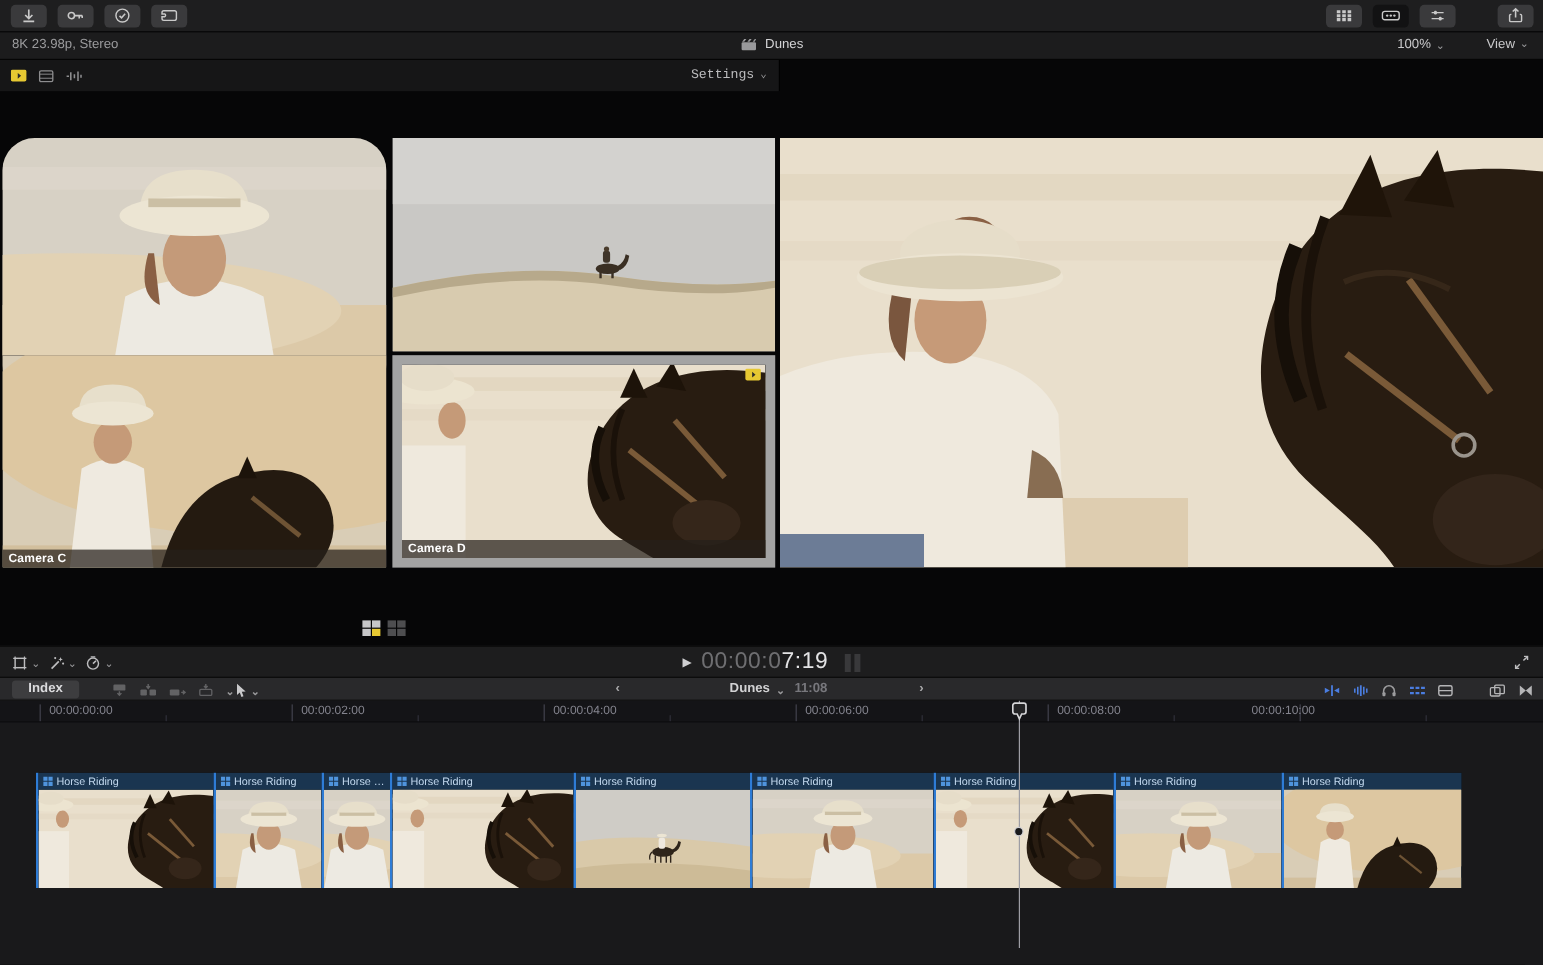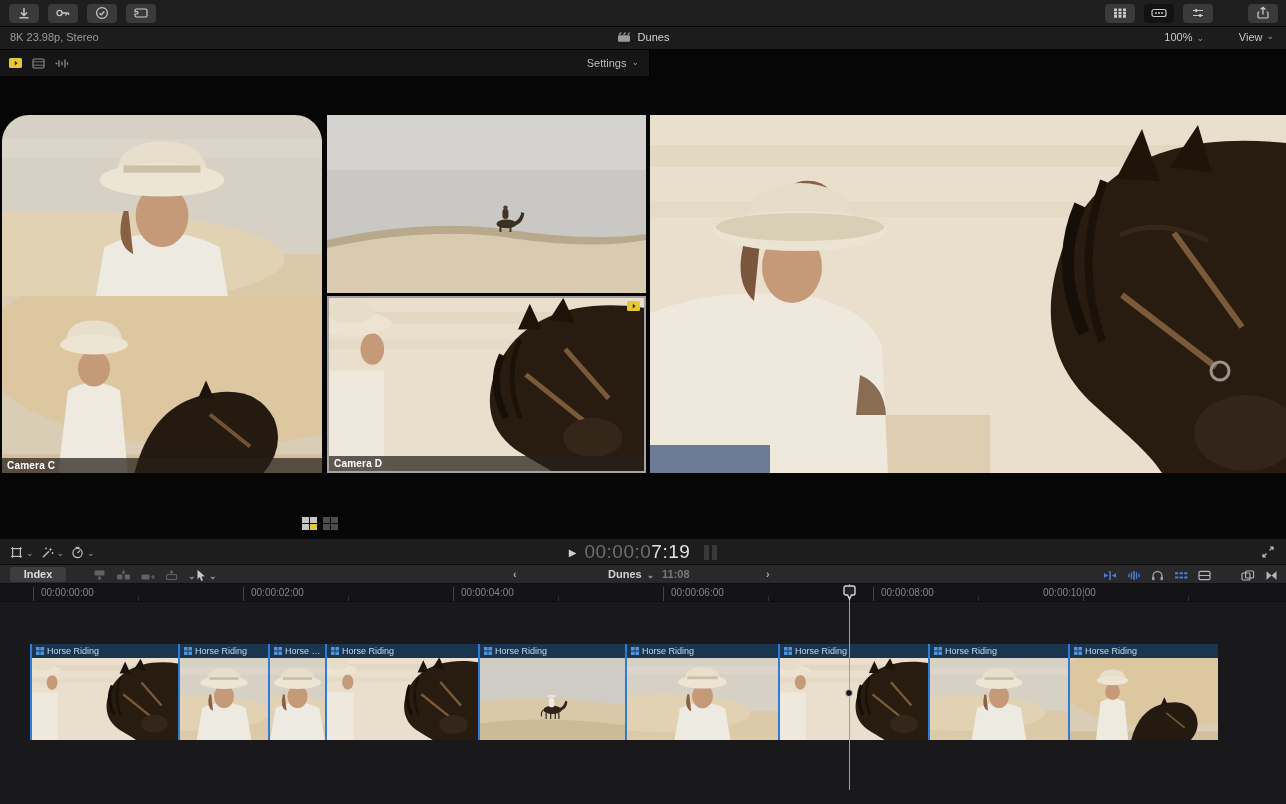--- a/index.html
+++ b/index.html
@@ -25,28 +25,28 @@
   .zoomsel { position:absolute; right:82px; top:4px; font-size:11px; color:#c9c9cb; display:flex; gap:4px; align-items:center;}
   .viewsel { position:absolute; right:12px; top:4px; font-size:11px; color:#c9c9cb; display:flex; gap:4px; align-items:flex-start;}
   .chev { font-size:9px; color:#9a9a9c; line-height:1; transform:translateY(1px); }
 
   
   .viewer-section { position:absolute; left:0; top:50px; width:1286px; height:488px; background:#060607; }
   .angle-header { position:absolute; left:0; top:0; width:650px; height:26px;
     background:#161617; display:flex; align-items:center; border-right:1px solid #000; }
   .ah-icon { margin-left:9px; }
   .settings { margin-left:auto; margin-right:10px; font-size:11px; color:#bdbdbf;
-    display:flex; gap:5px; align-items:flex-start; }
+    display:flex; gap:5px; align-items:flex-start;font-family:Liberation Mono, monospace; }
 
   .cam { position:absolute; overflow:hidden; background:#1a1a1a; }
   .cam > svg.scene { position:absolute; left:0; top:0; width:100%; height:100%; }
   .cam-label { position:absolute; left:0; right:0; bottom:0; height:15px;
     background:rgba(38,32,26,.72); color:#fff; font-size:10px; font-weight:bold;
     line-height:15px; padding-left:5px; letter-spacing:.2px; }
-  .cam.active { border:2px solid #a3a3a3; }
+  .cam.active { border:8px solid #a3a3a3; }
   .cam-badge { position:absolute; right:3px; top:3px; }
 
   .angle-footer { position:absolute; left:302px; top:467px; display:flex; gap:6px; }
   .grid-ico { display:grid; grid-template-columns:7px 7px; grid-template-rows:6px 6px; gap:1px; }
   .grid-ico i { display:block; }
 
   .main-view { position:absolute; left:650px; top:65px; width:636px; height:358px; overflow:hidden; }
 
   
   .viewer-bar { position:absolute; left:0; top:538px; width:1286px; height:26px;

